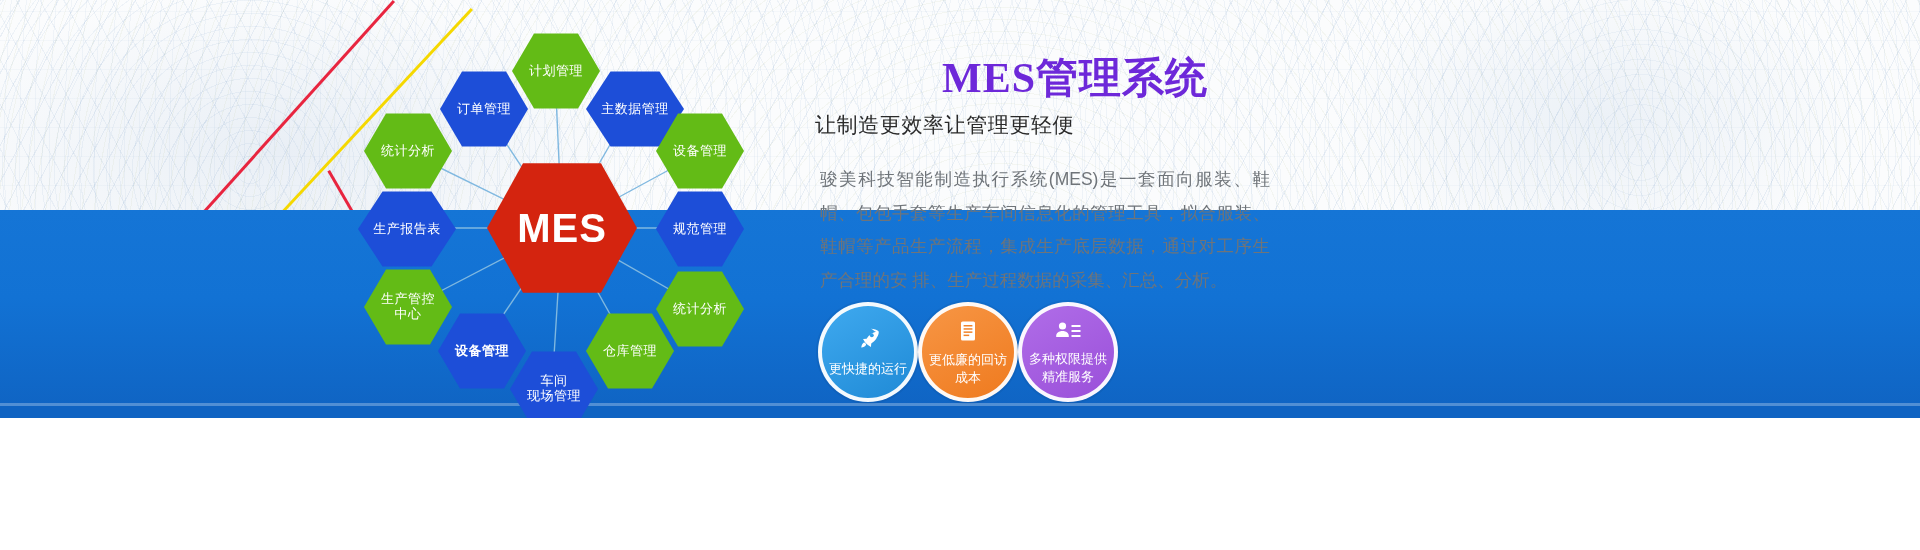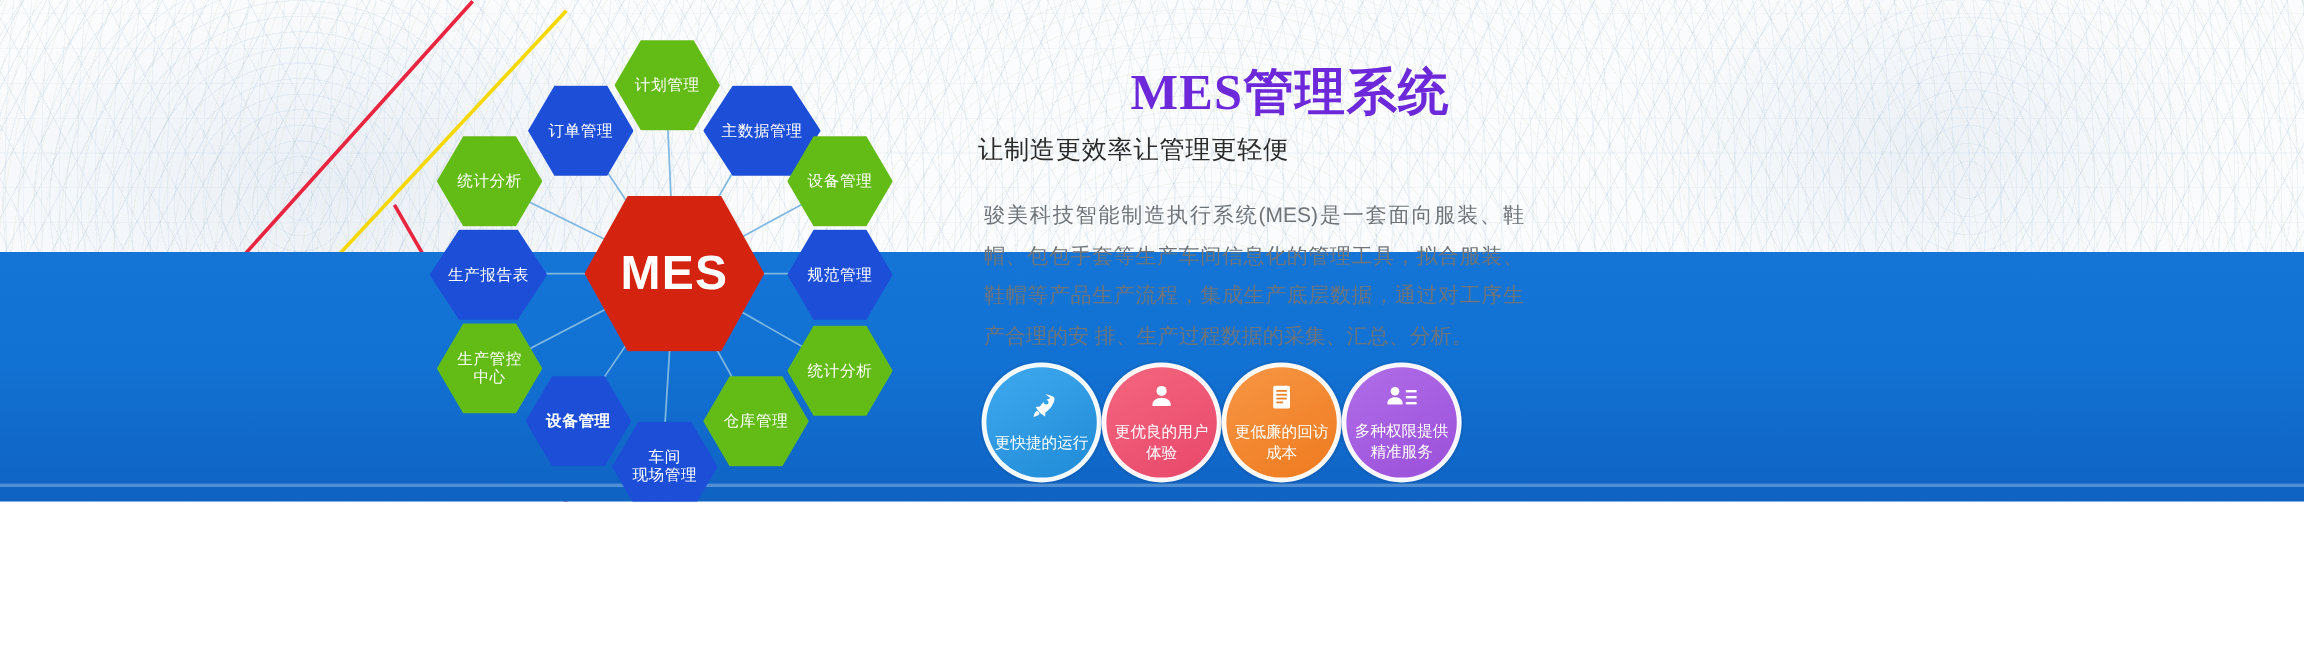--- a/index.html
+++ b/index.html
@@ -224,29 +224,20 @@
       <span class="bicon">
         <svg width="26" height="26" viewBox="0 0 24 24" fill="#fff">
           <path d="M14.5 2.5c3 0 6 1.2 7 2.2 1 1 .2 4-1.9 7-1.3 1.9-3 3.4-4.6 4.4l-.3 3.3-3.1-2-2.2-2.2-2-3.1 3.3-.3c1-1.6 2.5-3.3 4.4-4.6 1.5-1 3-1.6 4.4-1.9-1.4.3-3.3-2.8-5-2.8z"></path>
           <circle cx="15.5" cy="8.5" r="1.8" fill="#2f9fe8"></circle>
           <path d="M7.2 16.2c-1 1-1.4 3.6-1.4 3.6s2.6-.4 3.6-1.4a1.6 1.6 0 1 0-2.2-2.2z"></path>
         </svg>
       </span>
       <span class="blabel">更快捷的运行</span>
     </div>
 
-    <div class="badge b-pink">
-      <span class="bicon">
-        <svg width="26" height="26" viewBox="0 0 24 24" fill="#fff">
-          <circle cx="12" cy="7.2" r="3.9"></circle>
-          <path d="M12 12.4c-4.2 0-7 2.4-7 5.1v1.3h14v-1.3c0-2.7-2.8-5.1-7-5.1z"></path>
-        </svg>
-      </span>
-      <span class="blabel">更优良的用户<br>体验</span>
-    </div>
 
     <div class="badge b-orange">
       <span class="bicon">
         <svg width="24" height="26" viewBox="0 0 24 24" fill="#fff">
           <rect x="5" y="2.5" width="14" height="19" rx="1.6"></rect>
           <g fill="#f1832a">
             <rect x="7.6" y="6" width="8.8" height="1.5"></rect>
             <rect x="7.6" y="9.2" width="8.8" height="1.5"></rect>
             <rect x="7.6" y="12.4" width="8.8" height="1.5"></rect>
             <rect x="7.6" y="15.6" width="5.6" height="1.5"></rect>

